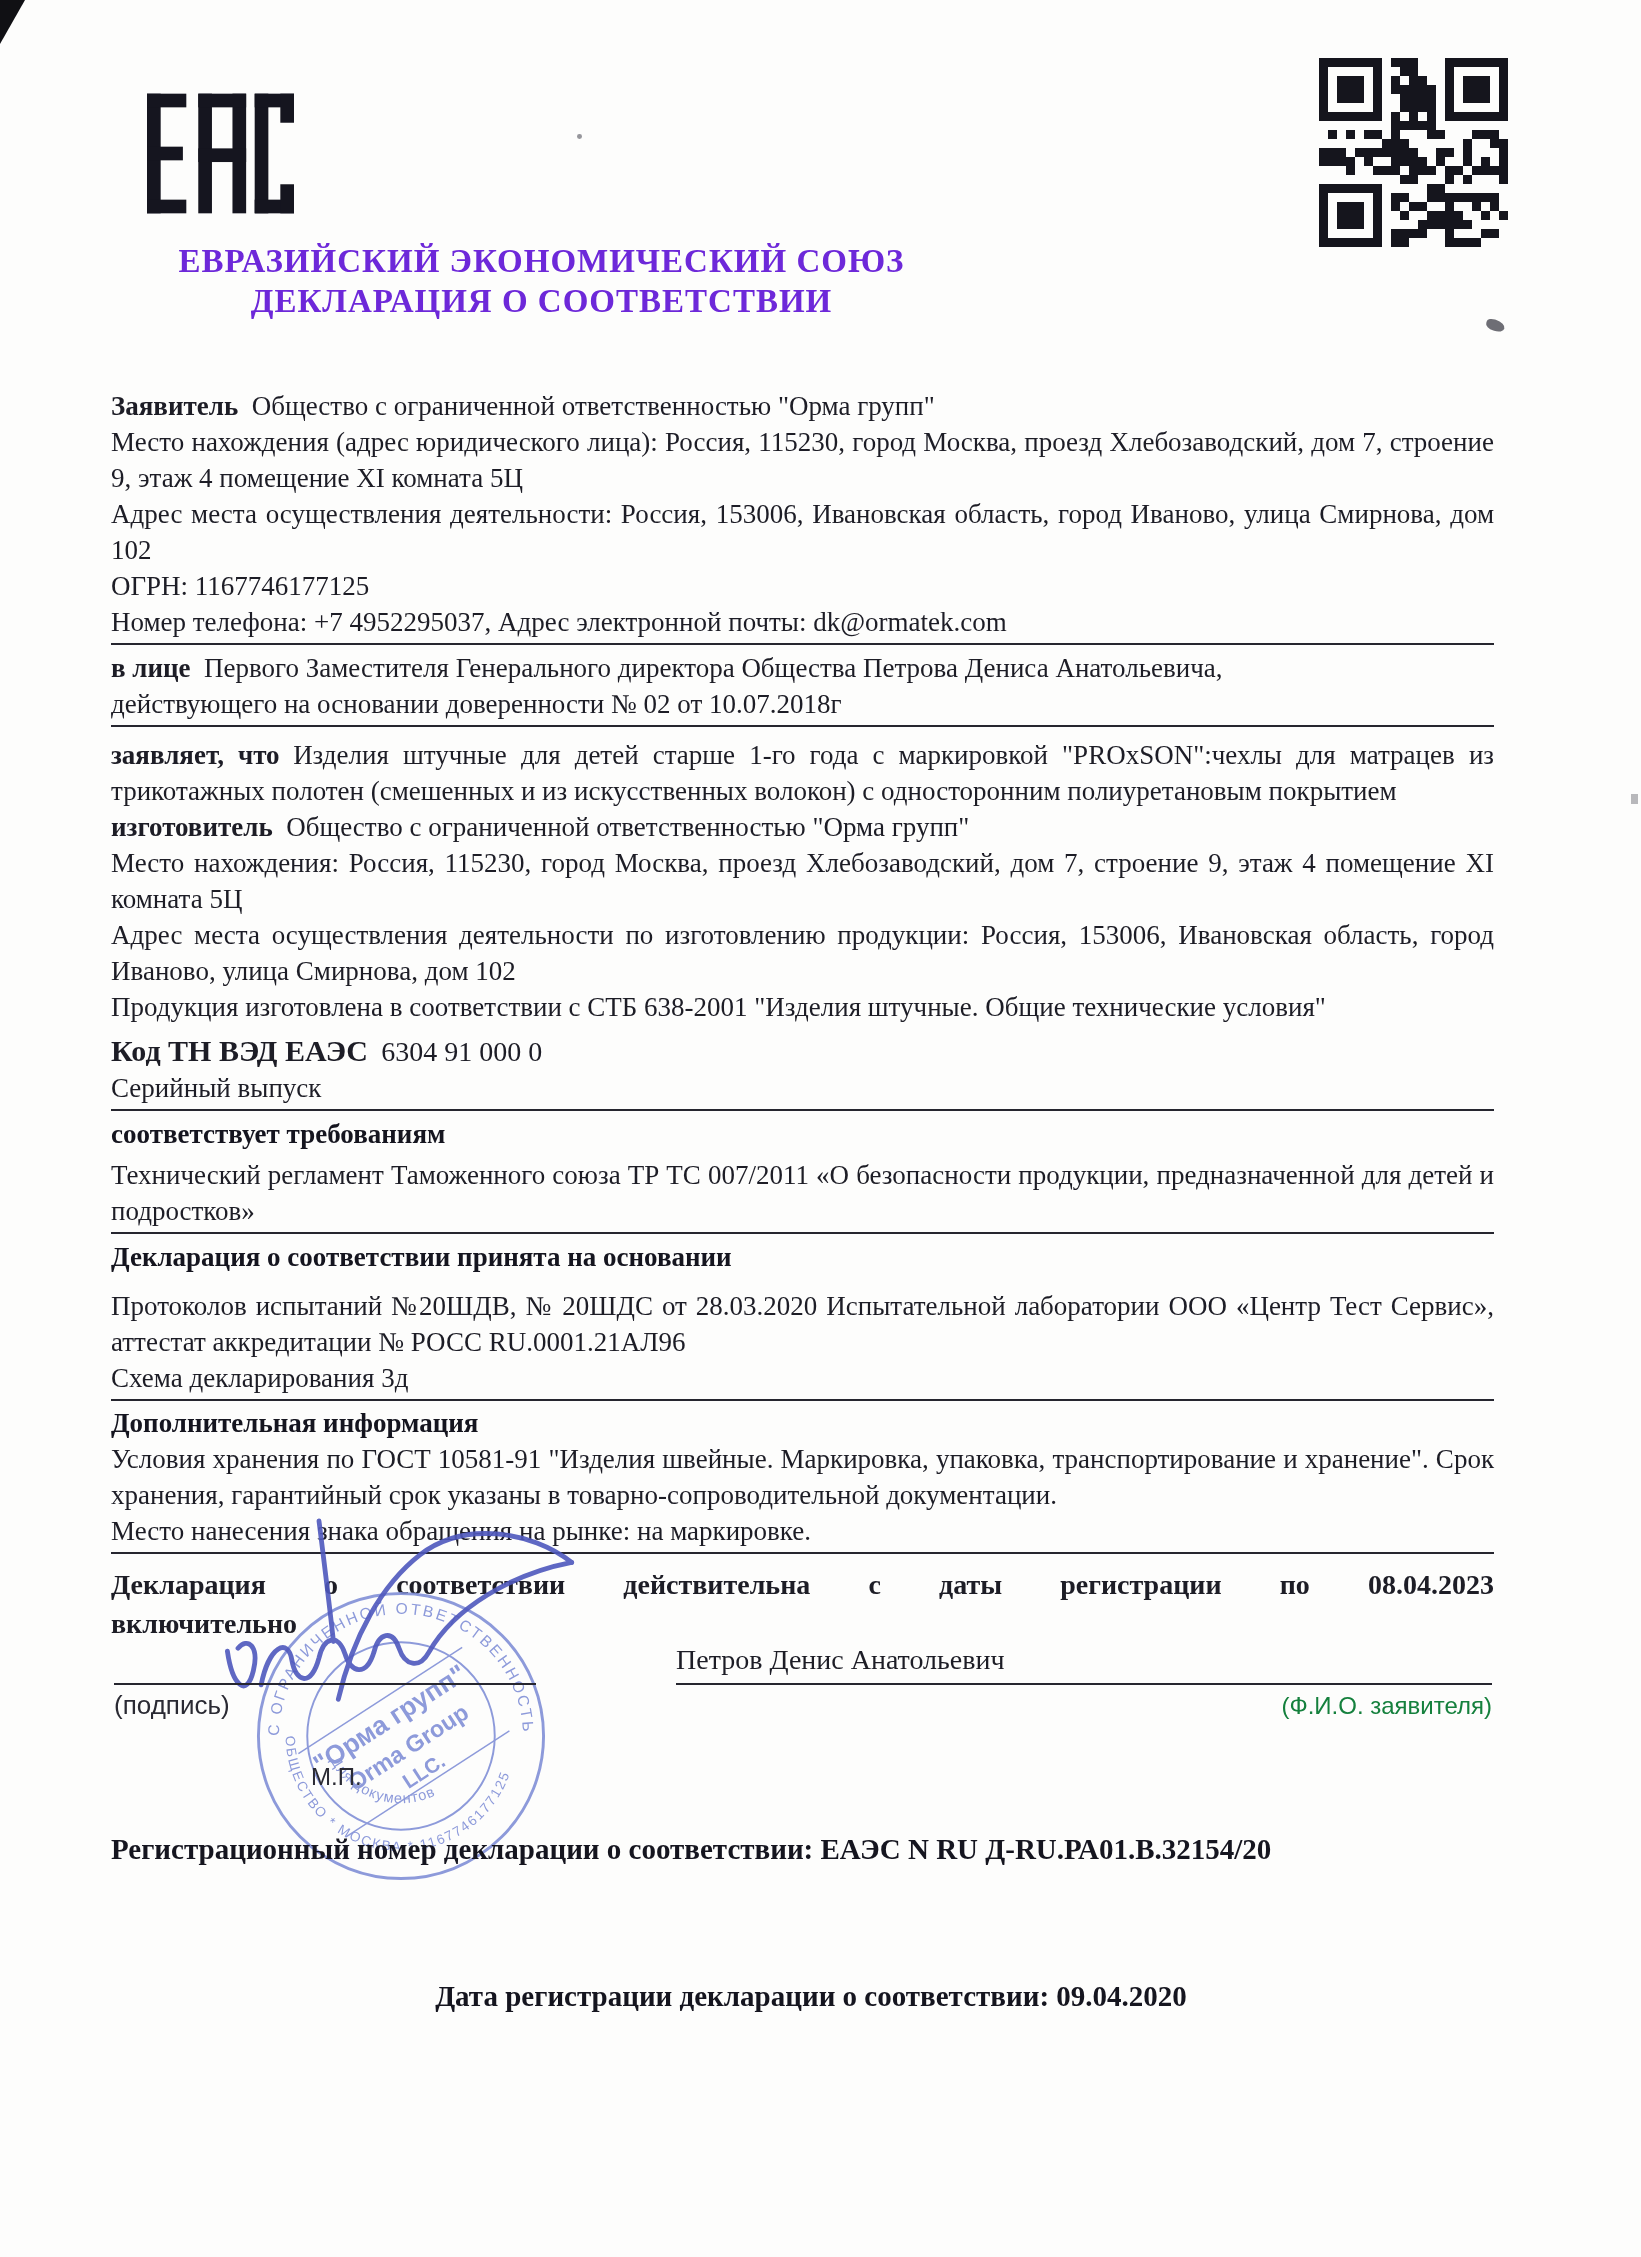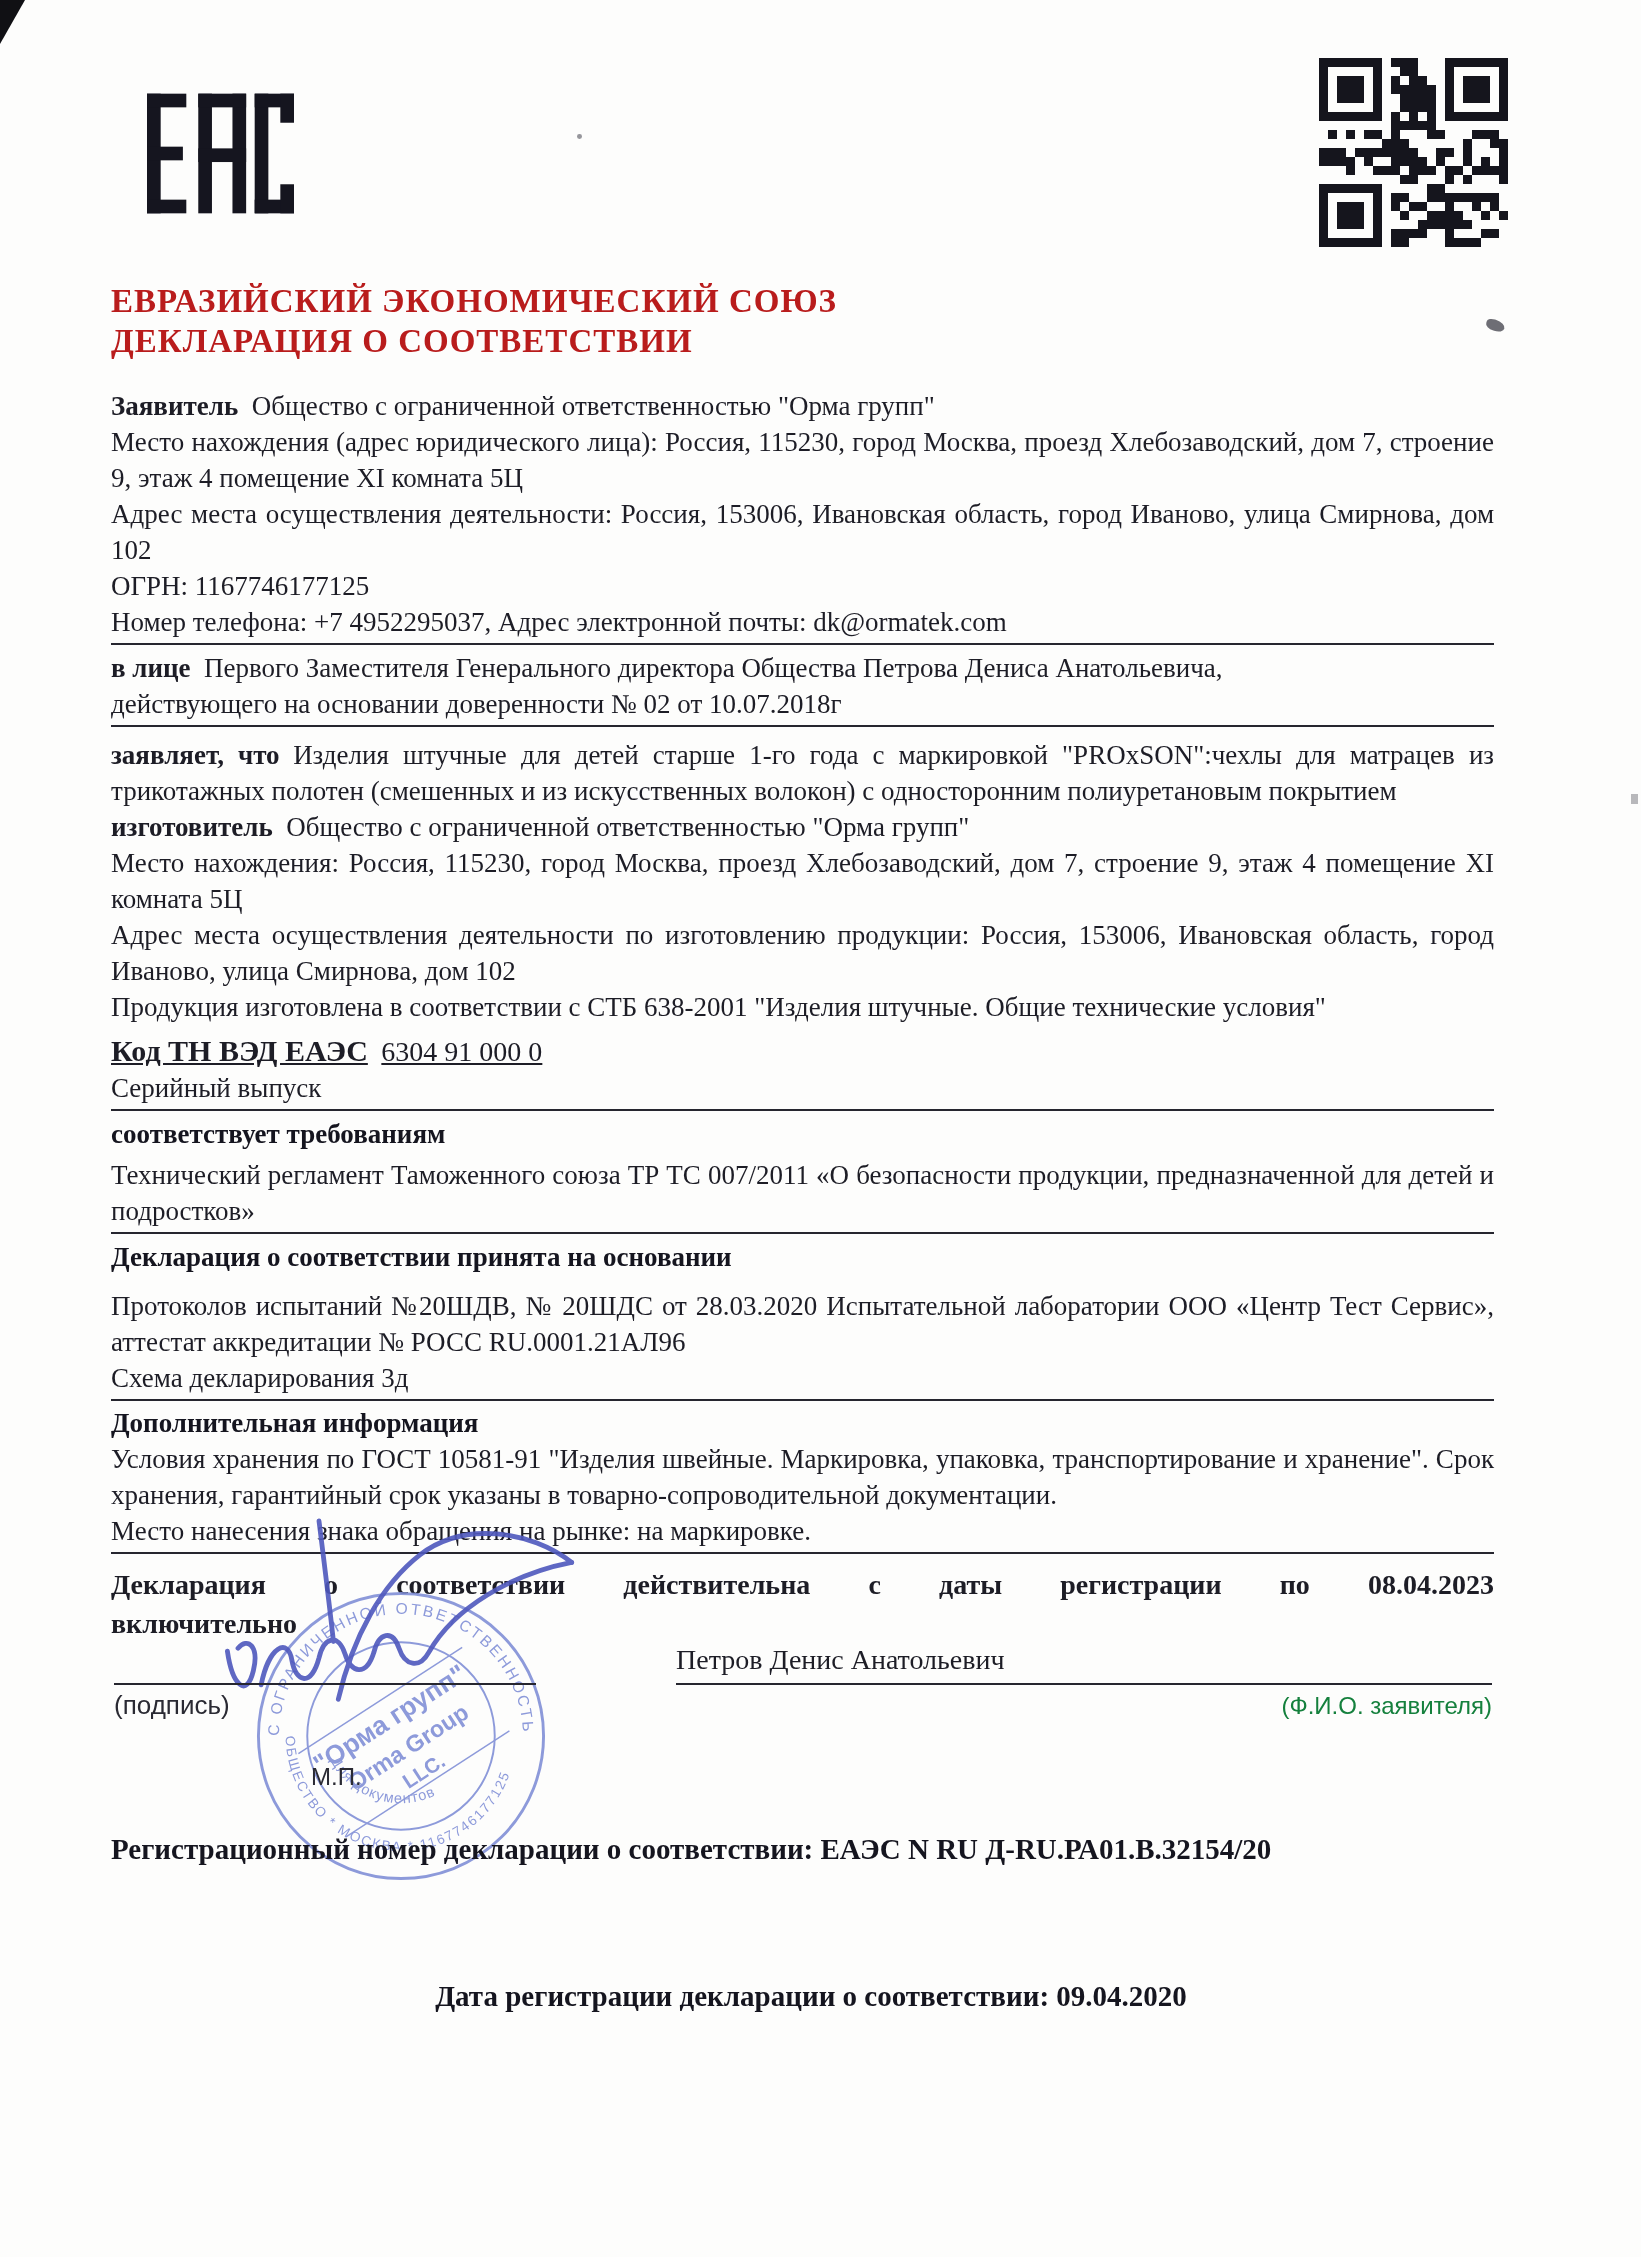--- a/index.html
+++ b/index.html
@@ -11,29 +11,29 @@
   .speck1{position:absolute;left:1486px;top:320px;width:19.3px;height:10.6px;background:#4a4a52;
         border-radius:40% 60% 50% 50%;transform:rotate(18deg);opacity:.8;}
   .speck2{position:absolute;left:577px;top:134px;width:4.8px;height:4.8px;background:#6a6a72;border-radius:50%;opacity:.7;}
   .speck3{position:absolute;left:1631px;top:794px;width:6.8px;height:9.7px;background:#8a8a90;opacity:.6;}
 
   .eac-logo{position:absolute;left:147px;top:83px;width:147px;height:141px;}
   .eac-logo rect{fill:#15151f;}
   .qr{position:absolute;left:1319px;top:58px;width:189px;height:189px;shape-rendering:crispEdges;}
   .qr rect{fill:#15151d;}
 
-  .title{position:absolute;left:111px;top:241px;width:861px;text-align:left;
-        font-weight:bold;font-size:33px;line-height:40px;letter-spacing:1px;color:#b91c1c;margin-top:40px;}
+  .title{position:absolute;left:111px;top:241px;width:861px;text-align:center;
+        font-weight:bold;font-size:33px;line-height:40px;letter-spacing:1px;color:#6d28d9;}
 
   .content{position:absolute;left:111px;top:372px;width:1383px;font-size:27px;line-height:36px;margin-top:16px;}
   .content p{margin:0;text-align:justify;}
   .lbl{font-weight:bold;margin-right:13.5px;}
   .rule{border:0;border-top:2.9px solid #26262f;margin:2.9px 0 4.8px 0;}
   .hdr{font-weight:bold;color:#15151f;}
-  .codeline{font-size:28px;margin-top:7.7px !important;text-decoration:underline;}
+  .codeline{font-size:28px;margin-top:7.7px !important;}
   .codeline .lbl{font-size:30px;}
   .gap-sm{height:5.8px;}
   .gap-md{height:12.6px;}
   .bold-just{font-weight:bold;font-size:28px;line-height:39px;text-align:justify;text-align-last:justify;}
   .bold-line{font-weight:bold;font-size:28px;line-height:39px;}
 
   
   .sig-line-left{position:absolute;left:114px;top:1683px;width:422px;border-top:2.9px solid #26262f;}
   .sig-caption{position:absolute;left:114px;top:1690px;width:422px;text-align:left;
         font-family:"Liberation Sans",sans-serif;font-size:26px;color:#2a2a33;}

